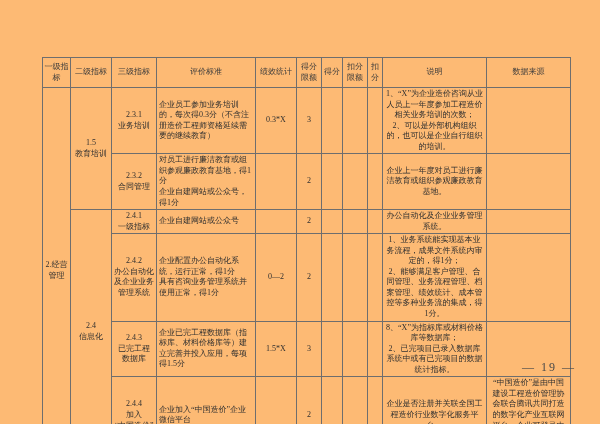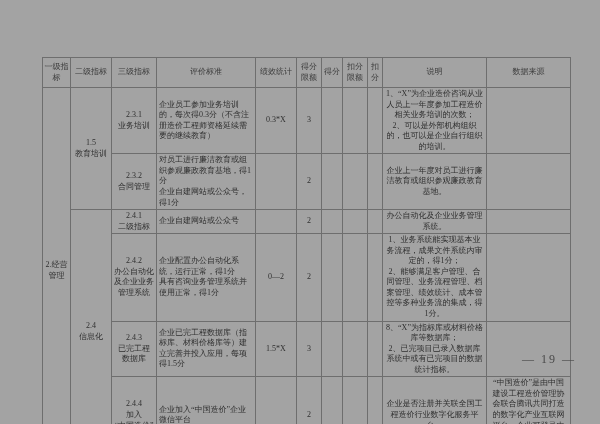--- a/index.html
+++ b/index.html
@@ -6,21 +6,21 @@
   body{
     width:600px;height:424px;
     background:#ffffff;
     font-family:"Liberation Serif","DejaVu Serif",serif;
     color:#2f2f2f;
     -webkit-font-smoothing:antialiased;
   }
   .page{
     position:relative;
     width:600px;height:424px;
-    background:#a3a3a3;
+    background:#fdba74;
     overflow:hidden;
   }
   table.eval{
     position:absolute;
     left:42px;top:57px;
     width:528px;
     border-collapse:collapse;
     table-layout:fixed;
     font-size:8px;
     line-height:1.32;
@@ -37,21 +37,21 @@
     text-align:center;
     padding:4px 1px;
     color:#3a3a3a;
   }
   .c{text-align:center;}
   .l{text-align:left;}
   .pre{white-space:pre-line;}
   .note{padding:2px 3px;text-align:center;}
   .pageno{
     position:absolute;
-    right:24px;top:352px;
+    right:24px;top:360px;
     font-size:12px;
     color:#4a4a4a;
     letter-spacing:2px;
   }
 </style>
 </head>
 <body>
 
 <div class="page">
 
@@ -115,21 +115,21 @@
         <td class="c"></td>
         <td class="c"></td>
         <td class="c"></td>
         <td class="l pre note">企业上一年度对员工进行廉洁教育或组织参观廉政教育基地。</td>
         <td class="l pre note"></td>
       </tr>
       <tr>
         <td class="c pre" rowspan="4">2.4
 信息化</td>
         <td class="c pre">2.4.1
-二级指标</td>
+一级指标</td>
         <td class="l pre">企业自建网站或公众号</td>
         <td class="c"></td>
         <td class="c">2</td>
         <td class="c"></td>
         <td class="c"></td>
         <td class="c"></td>
         <td class="l pre note">办公自动化及企业业务管理系统。</td>
         <td class="l pre note"></td>
       </tr>
       <tr>

